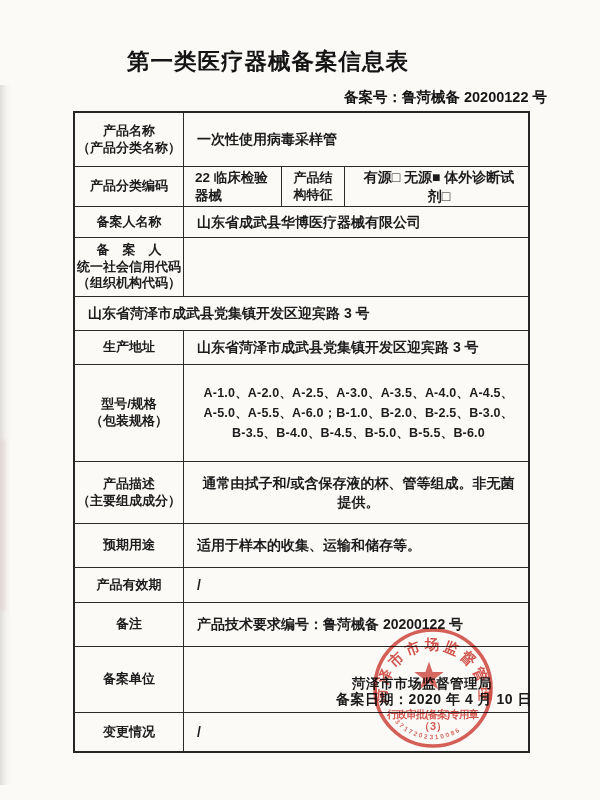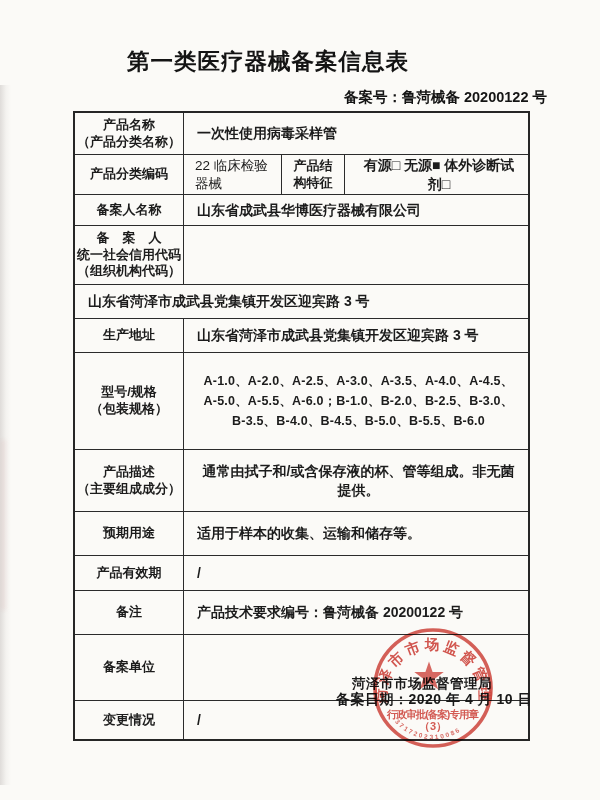--- a/index.html
+++ b/index.html
@@ -57,21 +57,21 @@
   .cell.value{
     flex:1;
     justify-content:flex-start;text-align:center;
     font-size:14px;font-weight:700;
     padding:3px 8px 3px 13px;
     white-space:pre-line;
   }
   .cell.sub-value{
     flex:0 0 98px;width:98px;
     border-right:1.5px solid #2b2b2b;
-    font-size:13.5px;font-weight:400;
+    font-size:13.5px;font-weight:700;
     padding:2px 4px 2px 11px;
   }
   .cell.sub-label{
     flex:0 0 63px;width:63px;
     border-right:1.5px solid #2b2b2b;
     justify-content:center;text-align:center;
     font-size:13px;font-weight:700;
     white-space:pre-line;
   }
   .cell.mono{
@@ -100,21 +100,21 @@
 <div class="page">
 
   <div class="edge-shadow"></div>
   <div class="edge-smudge"></div>
 
   <h1 class="title">第一类医疗器械备案信息表</h1>
   <div class="record-no">备案号：鲁菏械备 20200122 号</div>
 
   <div class="form-table">
 
-    <div class="row" style="height:42px">
+    <div class="row" style="height:54px">
       <div class="cell label">产品名称
 （产品分类名称）</div>
       <div class="cell value">一次性使用病毒采样管</div>
     </div>
 
     <div class="row" style="height:40px">
       <div class="cell label">产品分类编码</div>
       <div class="cell sub-value">22 临床检验器械</div>
       <div class="cell sub-label">产品结
 构特征</div>

